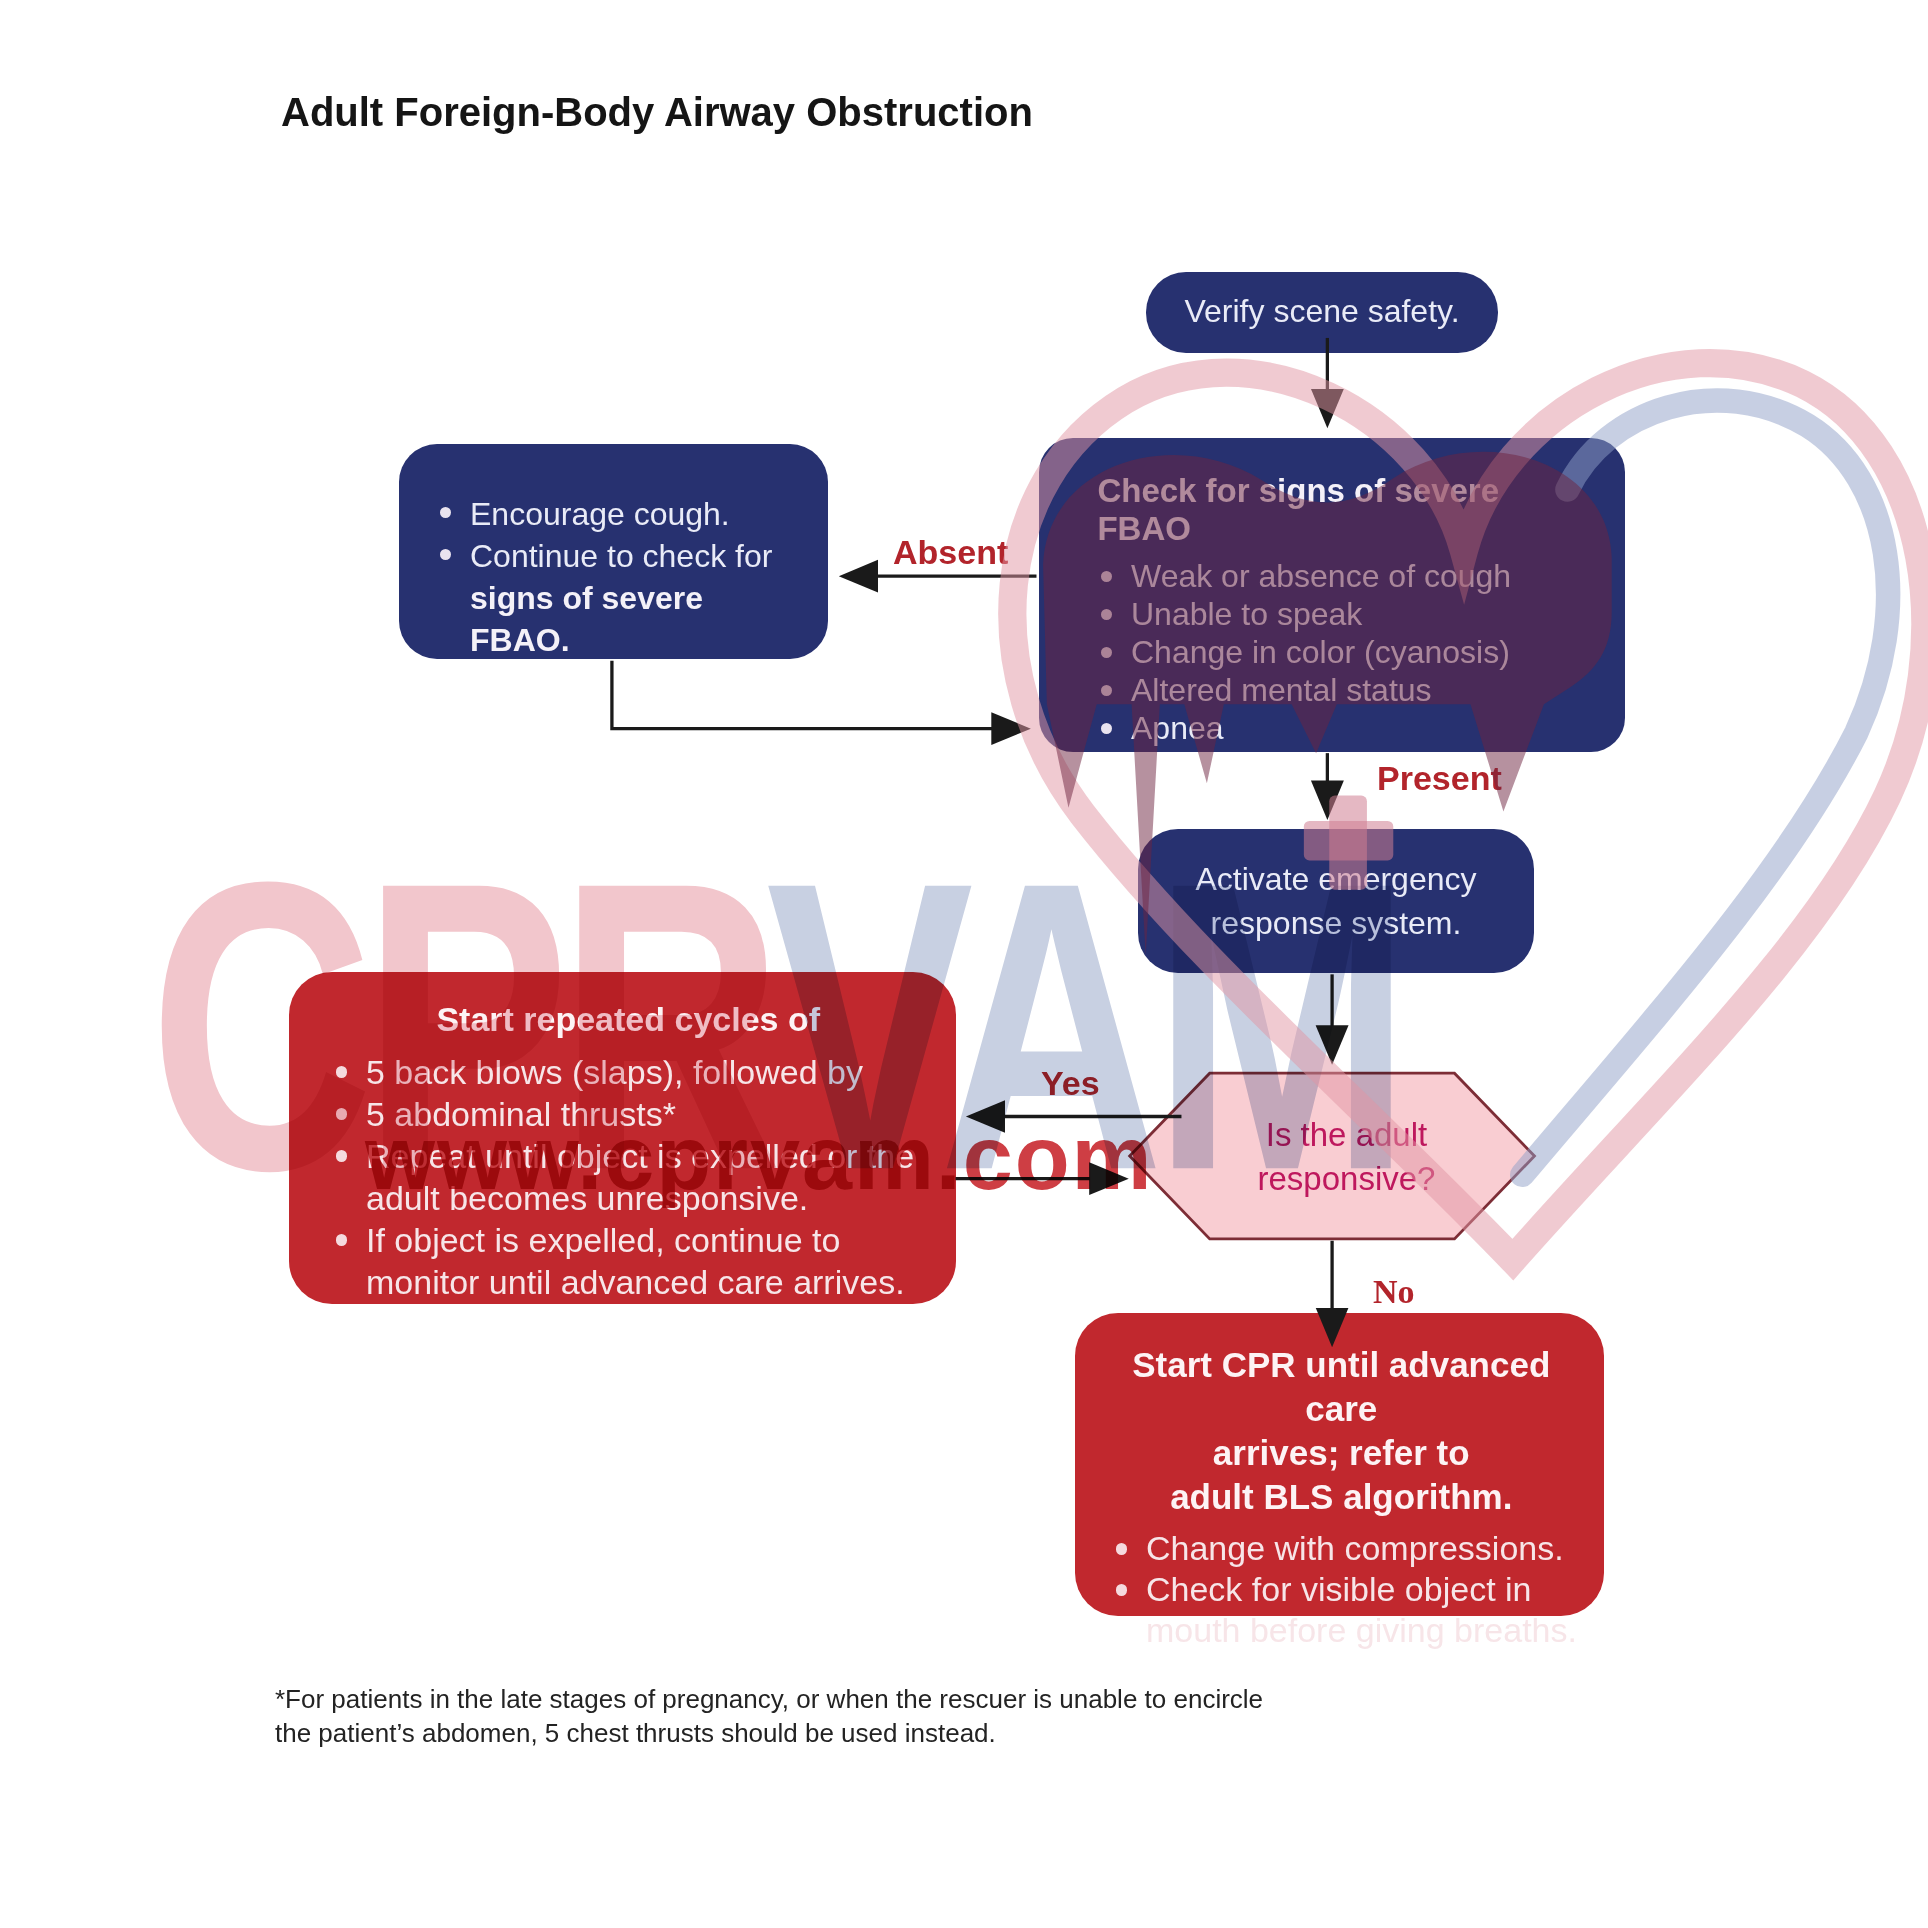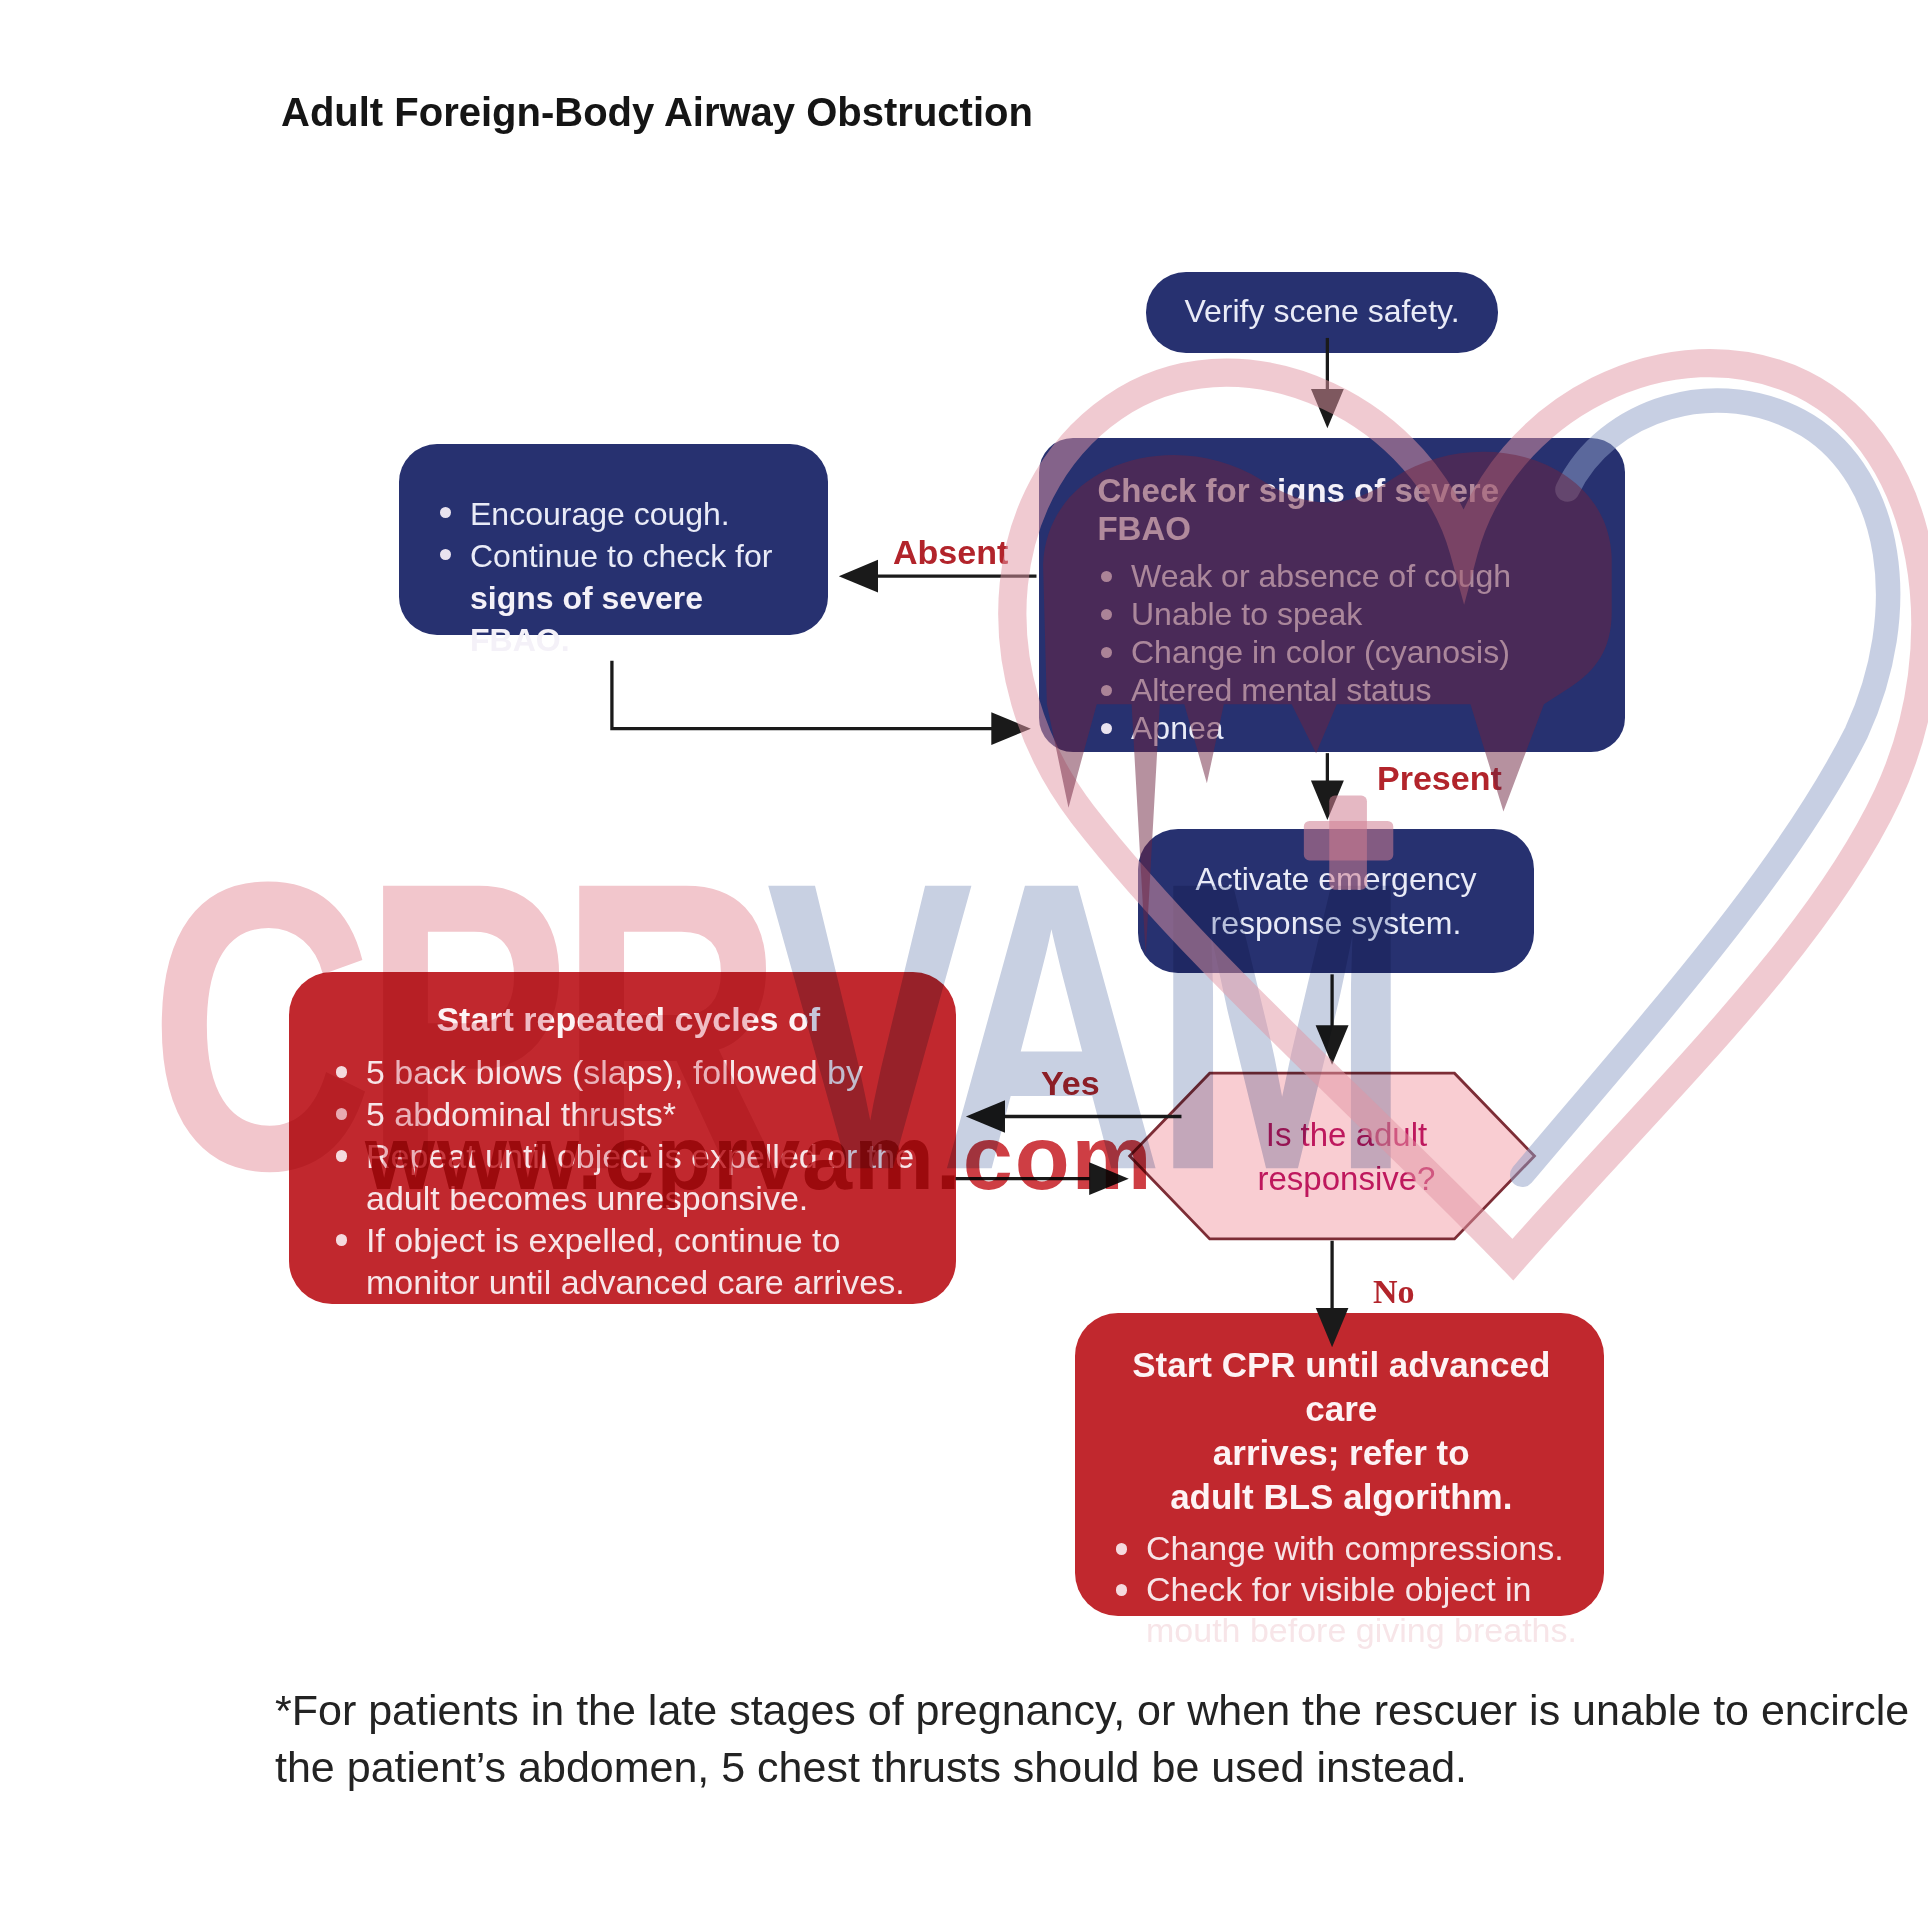--- a/index.html
+++ b/index.html
@@ -25,21 +25,21 @@
   .red .ttl{color:#fdf3f5;}
   .center{text-align:center;}
   ul.blt{list-style:none;margin:0;padding:0;}
   ul.blt li{position:relative;padding-left:43px;}
   ul.blt li::before{content:"";position:absolute;left:13px;top:0.44em;width:11.3px;height:11.3px;
                     border-radius:50%;background:#e9e3ef;}
   .red ul.blt li::before{background:#f5dade;}
   .cont{padding-left:43px;} 
   .lblred{position:absolute;z-index:2;font-weight:bold;color:#b2242b;font-size:34px;}
   #page-title{left:281px;top:90px;font-size:40px;font-weight:bold;color:#151515;z-index:2;}
-  #footnote{left:275px;top:1682px;font-size:43px;color:#232323;line-height:1.32;z-index:2;}
+  #footnote{left:275px;top:1682px;font-size:26px;color:#232323;line-height:1.32;z-index:2;}
   #flow-arrows{left:0;top:0;z-index:2;}
   #hex-label{left:1158px;top:1113px;width:377px;font-size:33px;color:#be185d;
              text-align:center;line-height:1.34;z-index:2;}
 </style>
 </head>
 <body>
 
 <div id="canvas">
 
   <div id="wm-letters" class="abs">
@@ -60,21 +60,21 @@
     <div class="ttl" style="font-size:33px;margin:5.6px 0 9.4px 9.4px;">Check for signs of severe FBAO</div>
     <ul class="blt">
       <li>Weak or absence of cough</li>
       <li>Unable to speak</li>
       <li>Change in color (cyanosis)</li>
       <li>Altered mental status</li>
       <li>Apnea</li>
     </ul>
   </div>
 
-  <div class="node navy" style="left:399px;top:444px;width:429px;height:191px;border-radius:38px;
+  <div class="node navy" style="left:399px;top:444px;width:429px;height:215px;border-radius:38px;
        padding:49px 19px 0 28px;font-size:32px;line-height:42px;">
     <ul class="blt">
       <li>Encourage cough.</li>
       <li><span>Continue to check for</span></li>
     </ul>
     <div class="cont" style="font-weight:bold;color:#f4f1f8;">signs of severe FBAO.</div>
   </div>
 
   <div class="node navy center" style="left:1138px;top:829px;width:396px;height:144px;
        font-size:32px;line-height:44px;padding-top:28px;">

